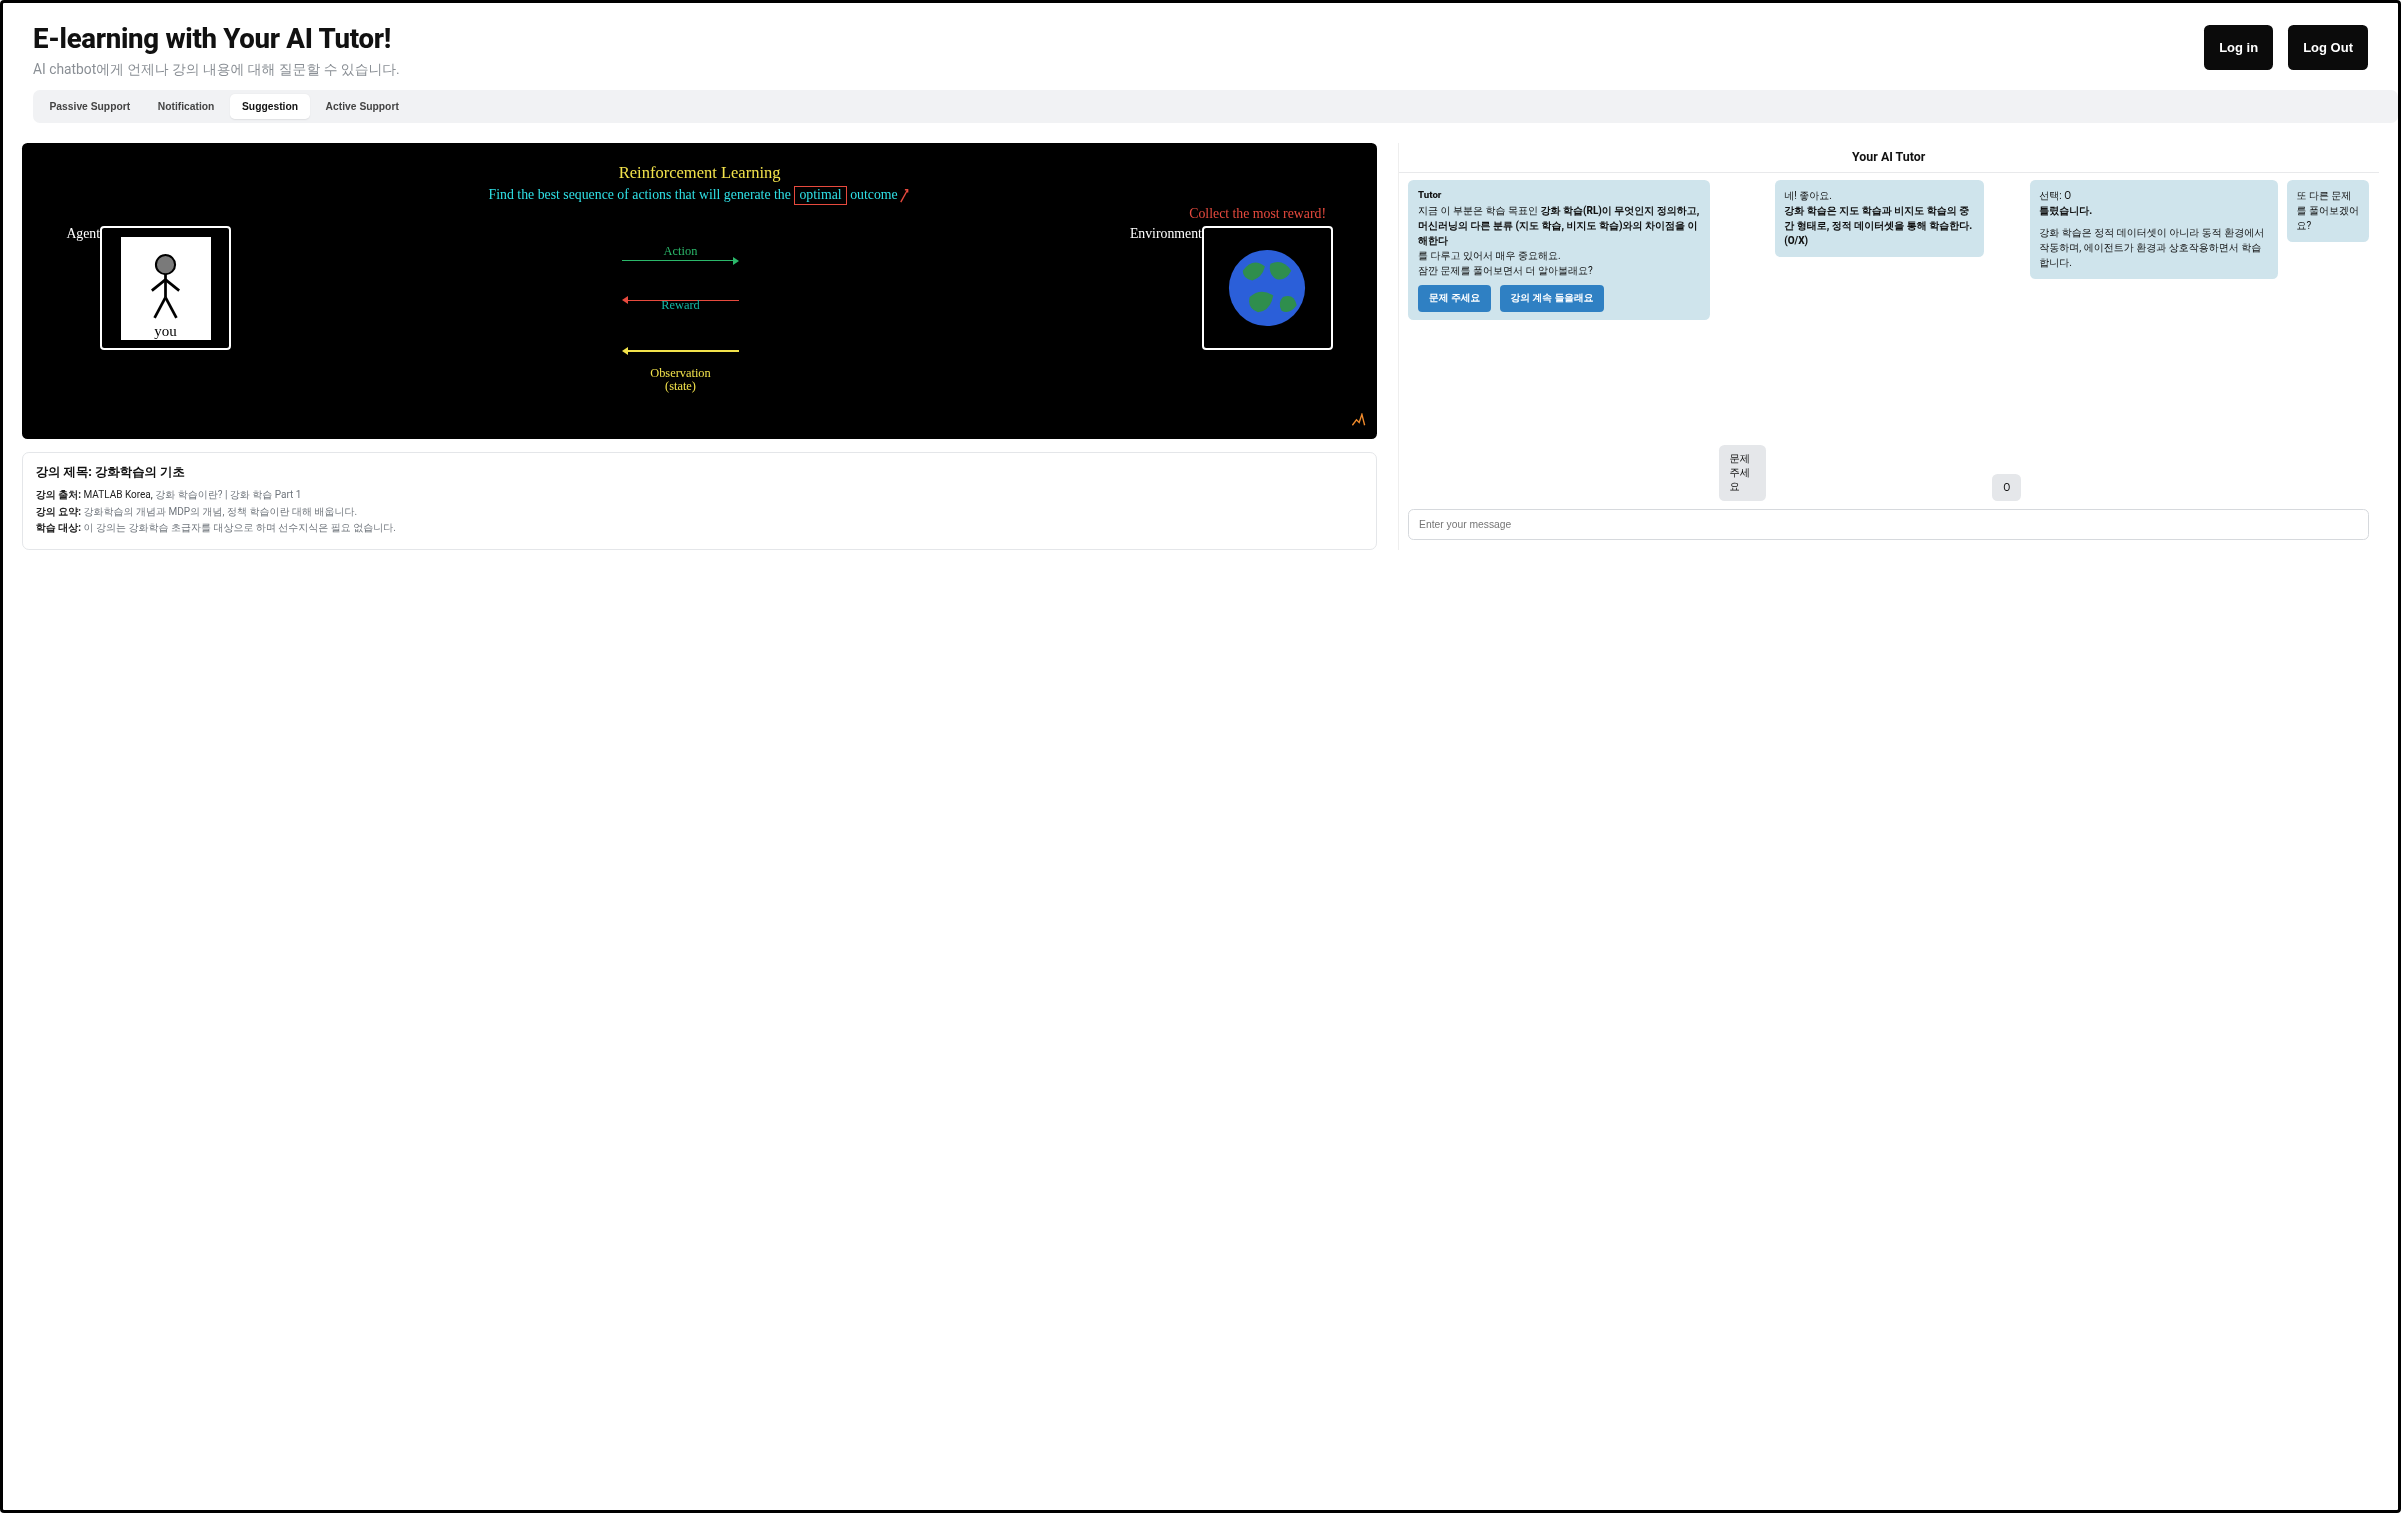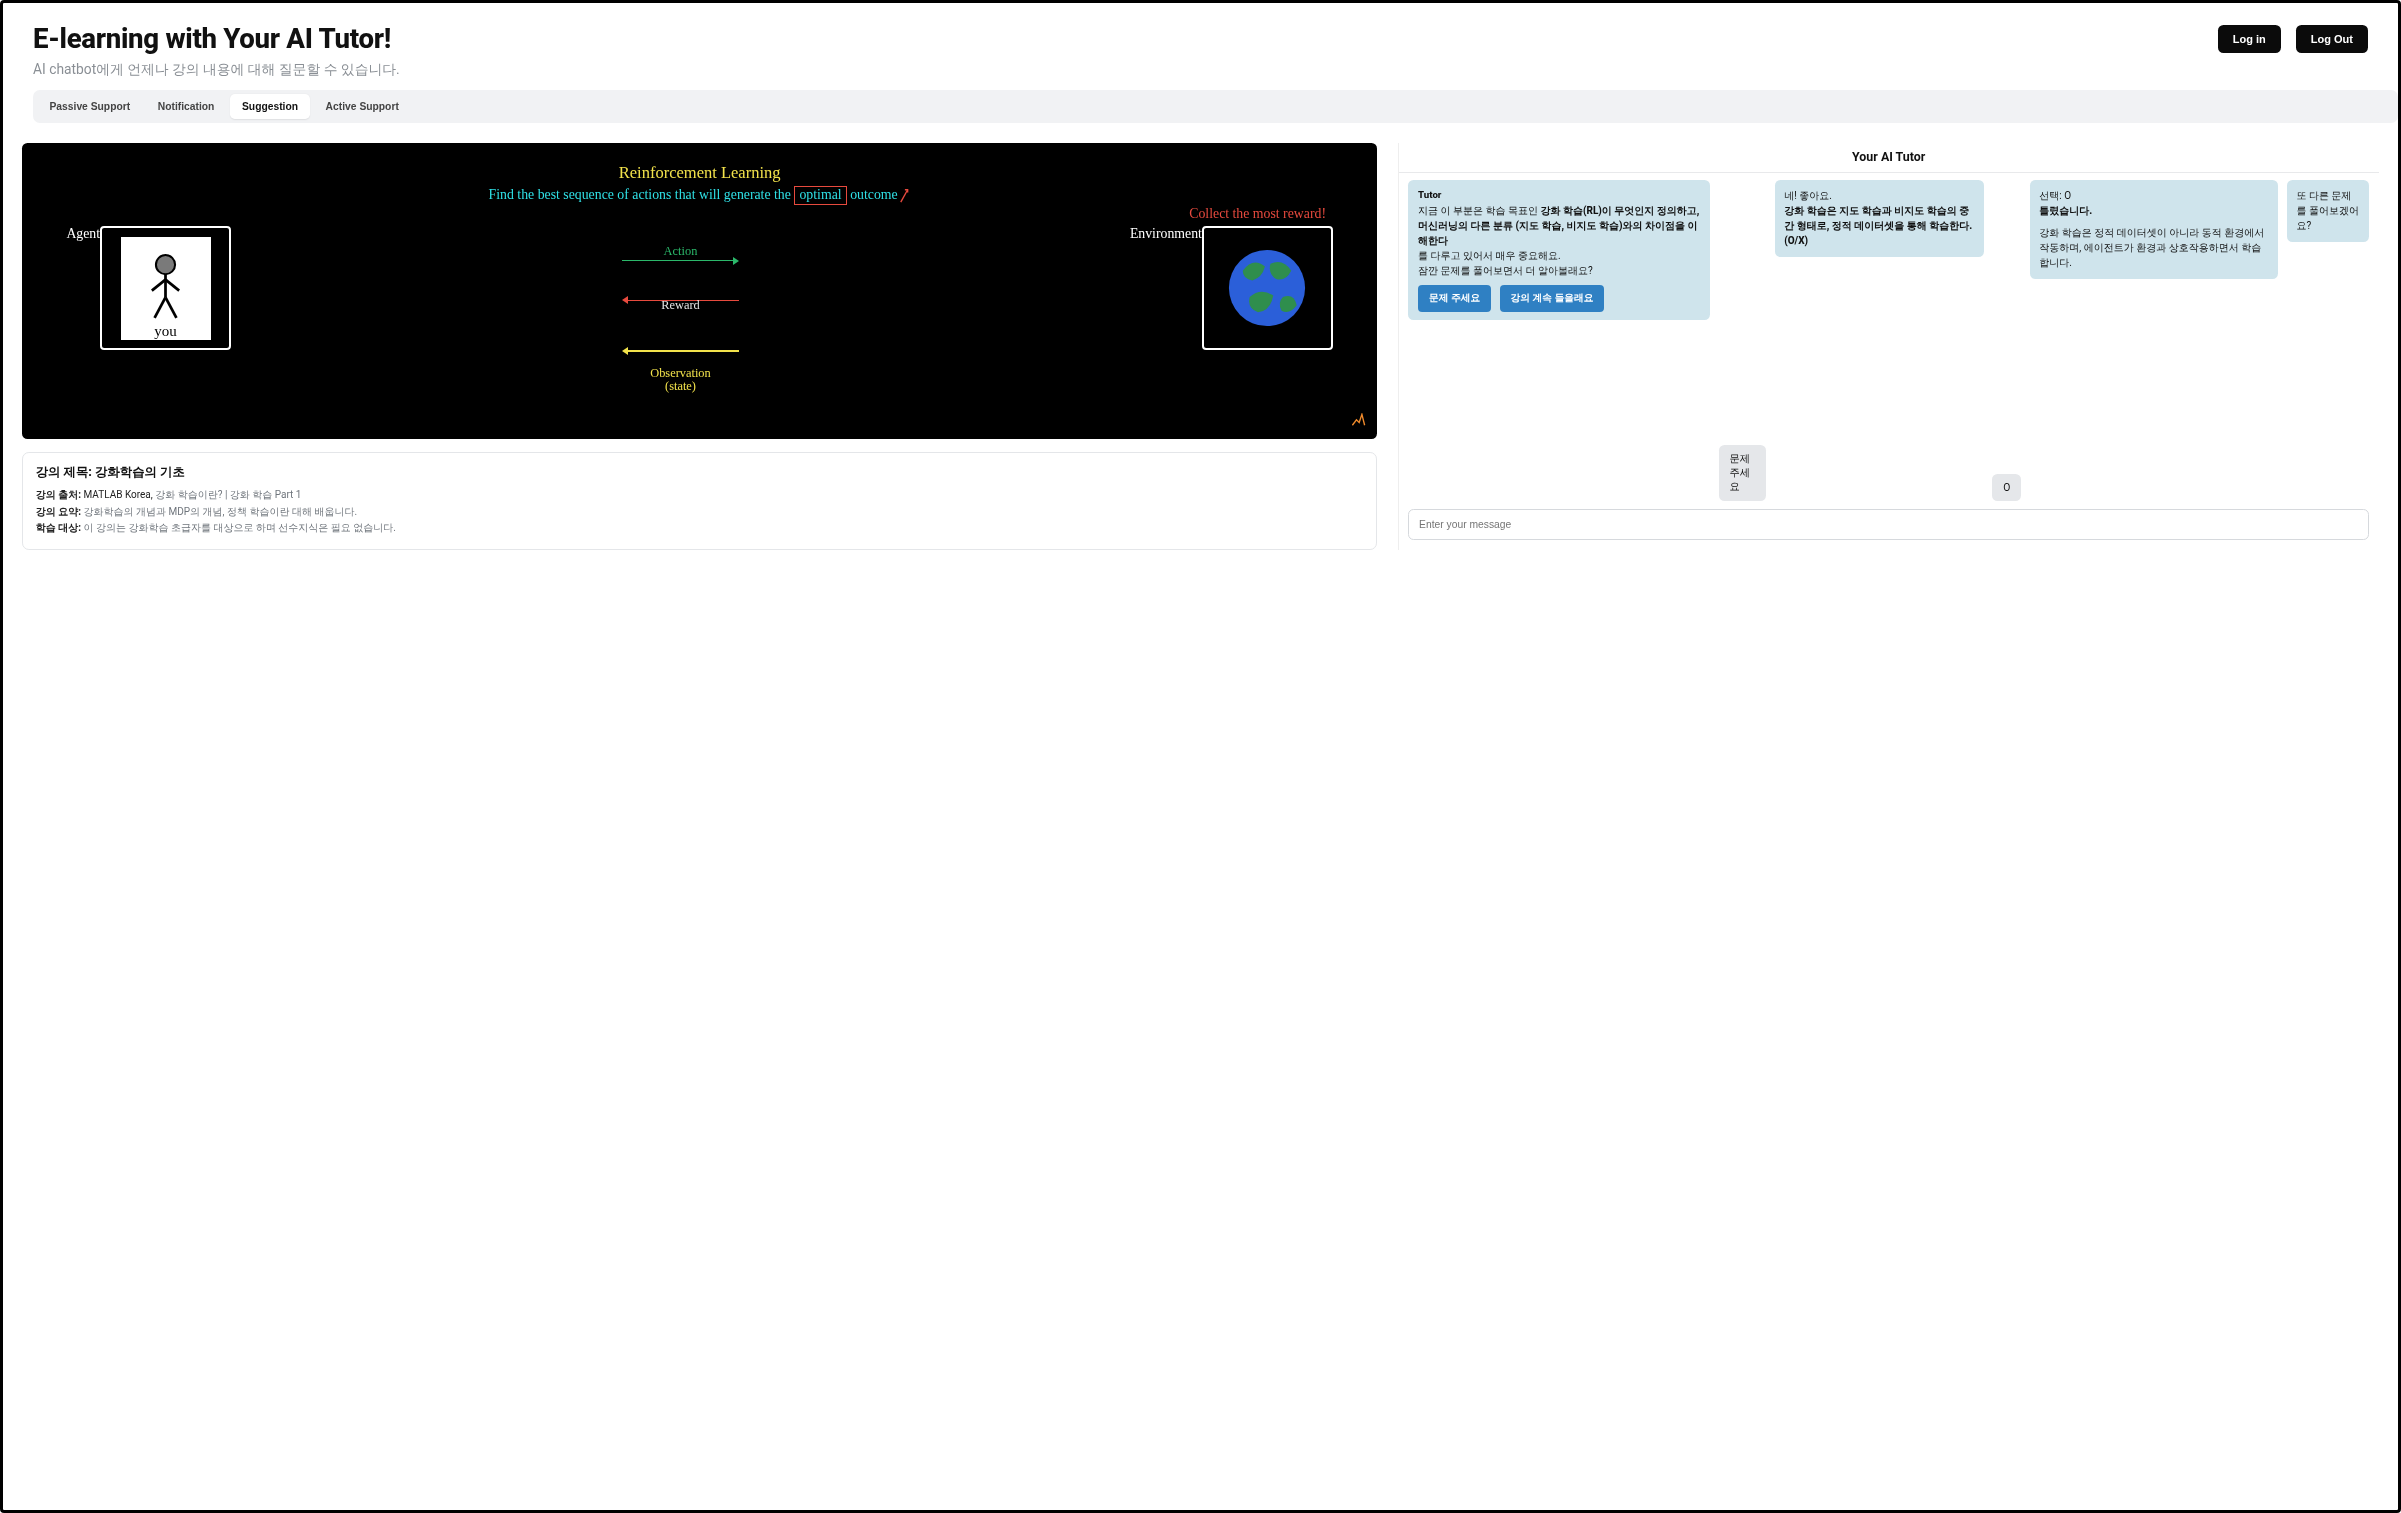--- a/index.html
+++ b/index.html
@@ -32,22 +32,22 @@
     font-size: 13.8px;
     color: #8a8f95;
     margin-top: 5.5px;
   }
   .header-buttons { display: flex; gap: 15px; margin-top: 2.8px; }
   .btn-dark {
     background: #0b0b0b;
     color: #fff;
     border: none;
     border-radius: 5.5px;
-    padding: 8px 15px;
-    font-size: 11px;
+    padding: 15px 15px;
+    font-size: 13px;
     font-weight: 600;
     cursor: pointer;
   }
   .tabs {
     display: inline-flex;
     background: #f1f2f4;
     border-radius: 6.9px;
     padding: 4.1px;
     margin: 11px 0 0 30px;
     gap: 2.8px;
@@ -337,21 +337,21 @@
 
             <div class="arrow-row" style="color:#2bb86a;justify-content:space-between;">
               <div class="arrow-line" style="background:#2bb86a;"></div>
               <div class="arrow-head-right" style="border-left:6.9px solid #2bb86a;"></div>
               <div class="lbl-abs" style="top:-1.4px;color:#2bb86a;">Action</div>
             </div>
 
             <div class="arrow-row" style="color:#e74a3e;margin-top:9.7px;">
               <div class="arrow-head-left" style="border-right:6.9px solid #e74a3e;"></div>
               <div class="arrow-line" style="background:#e74a3e;"></div>
-              <div class="lbl-abs" style="top:12.4px;color:#e5e5e5;">Reward</div>
+              <div class="lbl-abs" style="top:12.4px;color:#14b8a6;">Reward</div>
             </div>
 
             <div class="arrow-row" style="color:#f2e24b;margin-top:20.7px;">
               <div class="arrow-head-left" style="border-right:6.9px solid #f2e24b;"></div>
               <div class="arrow-line" style="background:#f2e24b;"></div>
             </div>
             <div class="obs-lbl">
               <span>Observation</span><br>
               <span>(state)</span>
             </div>

